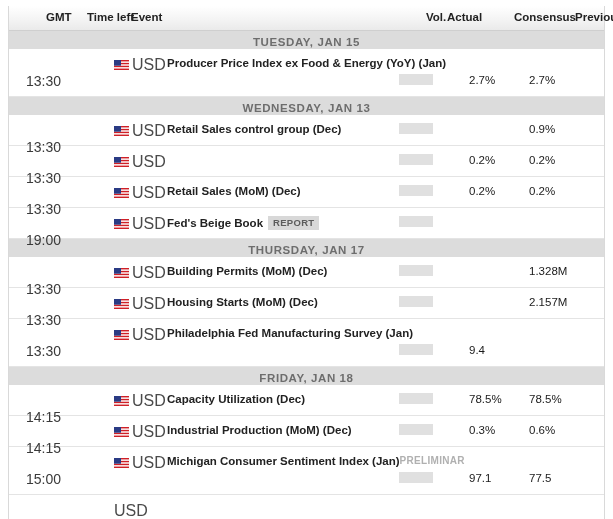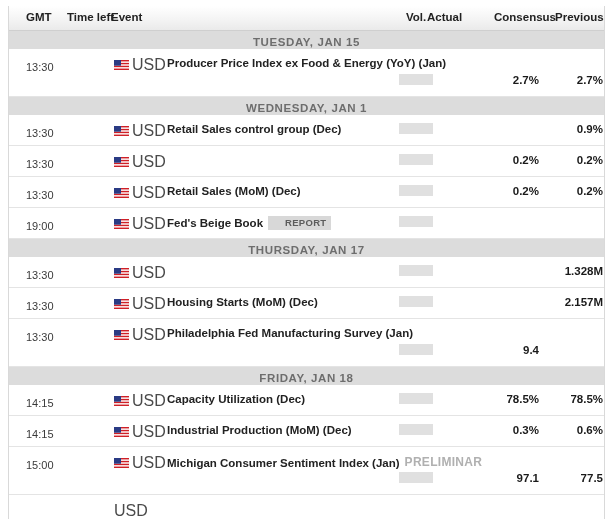--- a/index.html
+++ b/index.html
@@ -32,20 +32,21 @@
     border-bottom: 1px solid #cfcfcf;
     position: relative;
     font-size: 11.5px;
     font-weight: bold;
     color: #222222;
   }
   .cal-head .h {
     position: absolute;
     top: 5px;
     white-space: nowrap;
+    margin-left: 20px;
   }
   .h-gmt       { left: 17px; }
   .h-timeleft  { left: 58px; }
   .h-event     { left: 102px; }
   .h-vol       { left: 397px; }
   .h-actual    { left: 418px; }
   .h-consensus { left: 485px; }
   .h-previous  { left: 546px; }
 
   
@@ -65,23 +66,23 @@
     position: relative;
     border-bottom: 1px solid #e4e4e4;
     font-size: 11.5px;
   }
   .row.h1 { height: 30px; }
   .row.h2 { height: 47px; }
 
   .time {
     position: absolute;
     left: 17px;
-    top: 12px;
+    top: 24px;
     color: #3a3a3a;
-    font-size: 11px;
+    font-size: 14px;
   }
 
   .ccy {
     position: absolute;
     left: 105px;
     top: 7px;
     display: flex;
     align-items: center;
     gap: 3px;
     color: #4a4a4a;
@@ -95,33 +96,32 @@
     top: 8px;
     color: #222222;
     font-size: 11.5px;
     font-weight: bold;
     white-space: nowrap;
   }
 
   .tag-report {
     display: inline-block;
     margin-left: 5px;
-    padding: 1px 5px 2px 17px;
+    padding: 1px 5px 2px 5px;
     background: #d8d8d8;
     color: #5c5c5c;
     font-size: 9.5px;
     font-weight: bold;
     letter-spacing: 0.3px;
     vertical-align: 1px;
   }
   .tag-prelim {
     display: inline-block;
-    margin-left: 5px;
     color: #b0b0b0;
-    font-size: 12px;
+    font-size: 10px;
     font-weight: bold;
     letter-spacing: 0.3px;
     vertical-align: 1px;
   }
 
   
   .vol {
     position: absolute;
     left: 390px;
     width: 34px;
@@ -131,23 +131,22 @@
   }
   .vol .fill { height: 100%; }
   .vol.lvl3 .fill { width: 100%;  background: #dd2f22; }
   .vol.lvl2 .fill { width: 65%;   background: #faa008; }
   .row.h2 .vol { top: 25px; }
 
   
   .num {
     position: absolute;
     font-size: 11.5px;
-    font-weight: bold;
+    font-weight: normal;
     color: #1a1a1a;
-    text-align: right;
     white-space: nowrap;
   }
   .c-actual    { left: 414px; width: 60px; }
   .c-consensus { left: 460px; width: 70px; }
   .c-previous  { left: 520px; width: 74px; }
   .row.h1 .num { top: 8px; }
   .row.h2 .num { top: 25px; }
 </style>
 </head>
 <body>
@@ -178,21 +177,21 @@
             <rect width="7" height="5.72" fill="#2a3b84"></rect>
           </svg>
           <span>USD</span>
         </span>
         <span class="event-name"><span>Producer Price Index ex Food &amp; Energy (YoY) (Jan)</span></span>
         <span class="vol lvl2"><span class="fill"></span></span>
         <span class="num c-actual"></span>
         <span class="num c-consensus">2.7%</span>
         <span class="num c-previous">2.7%</span>
       </div>
-      <div class="day-band">WEDNESDAY, JAN 1</div>
+      <div class="day-band">WEDNESDAY, JAN 13</div>
       <div class="row h1">
         <span class="time">13:30</span>
         <span class="ccy">
           <svg class="flag" width="15" height="10" viewBox="0 0 15 10">
             <rect width="15" height="10" fill="#ffffff"></rect>
             <rect y="0" width="15" height="1.43" fill="#cf2027"></rect>
             <rect y="2.86" width="15" height="1.43" fill="#cf2027"></rect>
             <rect y="5.72" width="15" height="1.43" fill="#cf2027"></rect>
             <rect y="8.57" width="15" height="1.43" fill="#cf2027"></rect>
             <rect width="7" height="5.72" fill="#2a3b84"></rect>
@@ -268,20 +267,21 @@
           <svg class="flag" width="15" height="10" viewBox="0 0 15 10">
             <rect width="15" height="10" fill="#ffffff"></rect>
             <rect y="0" width="15" height="1.43" fill="#cf2027"></rect>
             <rect y="2.86" width="15" height="1.43" fill="#cf2027"></rect>
             <rect y="5.72" width="15" height="1.43" fill="#cf2027"></rect>
             <rect y="8.57" width="15" height="1.43" fill="#cf2027"></rect>
             <rect width="7" height="5.72" fill="#2a3b84"></rect>
           </svg>
           <span>USD</span>
         </span>
+        <span class="event-name"><span>Building Permits (MoM) (Dec)</span></span>
         <span class="vol lvl2"><span class="fill"></span></span>
         <span class="num c-actual"></span>
         <span class="num c-consensus"></span>
         <span class="num c-previous">1.328M</span>
       </div>
       <div class="row h1">
         <span class="time">13:30</span>
         <span class="ccy">
           <svg class="flag" width="15" height="10" viewBox="0 0 15 10">
             <rect width="15" height="10" fill="#ffffff"></rect>

